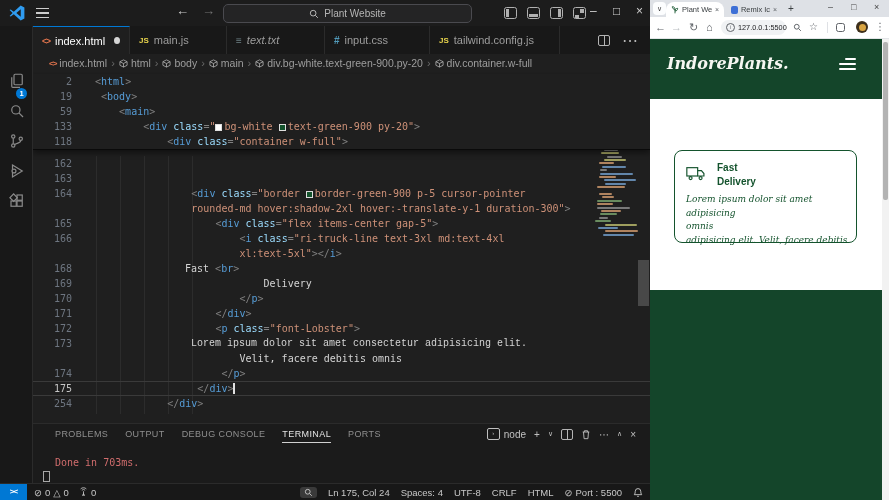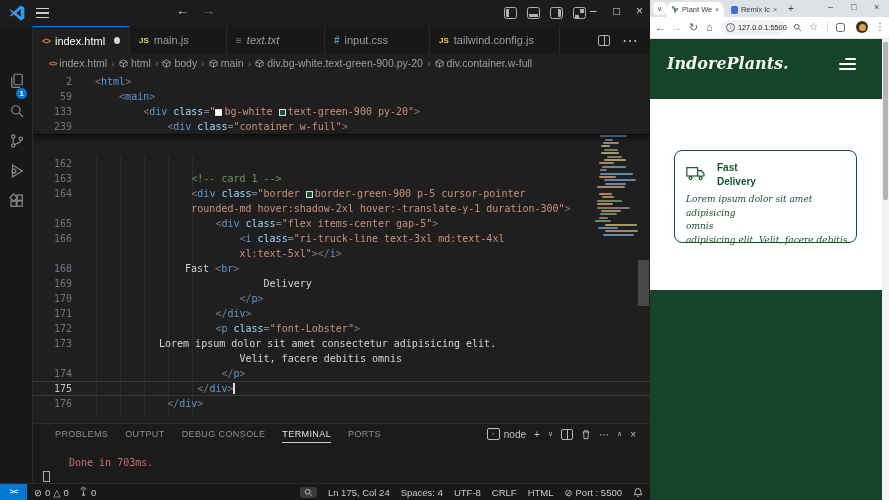--- a/index.html
+++ b/index.html
@@ -61,21 +61,21 @@
   #minimap{position:absolute;left:562px;top:2px;width:43px;height:230px;z-index:2;}
   #minimap i{position:absolute;height:2px;border-radius:1px;opacity:.85;}
   .scrollthumb{left:605px;top:188px;width:11px;height:46px;background:rgba(140,140,140,.38);z-index:4;}
   
   .panel{left:33px;top:423px;width:617px;height:60px;background:#1b1b1b;border-top:1px solid #2b2b2b;box-sizing:border-box;}
   .ptabs{position:absolute;left:22px;top:5px;display:flex;gap:17px;font-size:9px;color:#8f8f8f;letter-spacing:.4px;}
   .ptab.active{color:#e2e2e2;border-bottom:1px solid #d0d0d0;padding-bottom:3px;}
   .pactions{position:absolute;right:14px;top:4px;display:flex;align-items:center;gap:8px;color:#c0c0c0;font-size:10px;}
   .term-ic{width:11px;height:10px;border:1px solid #c0c0c0;border-radius:2px;font-size:6px;line-height:9px;
            text-align:center;color:#c0c0c0;}
-  .pout{position:absolute;left:36px;top:33px;font-family:"DejaVu Sans Mono",monospace;font-size:10px;color:#d16d6d;}
+  .pout{position:absolute;left:22px;top:33px;font-family:"DejaVu Sans Mono",monospace;font-size:10px;color:#d16d6d;}
   .pcursor{position:absolute;left:10px;top:47px;width:7px;height:11px;border:1px solid #a8a8a8;box-sizing:border-box;}
   
   .statusbar{left:0;top:483px;width:650px;height:17px;background:#181818;border-top:1px solid #2b2b2b;
              box-sizing:border-box;color:#c8c8c8;font-size:9.5px;}
   .remote{left:0;top:0;width:27px;height:16px;background:#0078d4;color:#fff;text-align:center;
           line-height:16px;font-size:8px;font-weight:bold;letter-spacing:-1px;}
   .sb-left{position:absolute;left:34px;top:0;height:16px;display:flex;align-items:center;gap:10px;}
   .sb-right{position:absolute;right:7px;top:0;height:16px;display:flex;align-items:center;gap:11px;}
   .sb-item{display:flex;align-items:center;gap:3px;}
   .zoombox{background:#3a3a3a;border-radius:3px;padding:1px 4px;display:flex;align-items:center;}
@@ -133,20 +133,29 @@
             <path fill="#2f9cf1" d="M17.5 0.8 L7.2 10.2 L2.6 6.6 L0.9 7.5 L5.4 12 L0.9 16.5 L2.6 17.4 L7.2 13.8 L17.5 23.2 L23.1 20.4 L23.1 3.6 Z M17.6 6.3 L17.6 17.7 L11 12 Z"></path>
           </svg>
       </div>
       <div class="abs menu-ic">
           <i></i>
           <i></i>
           <i></i>
         </div>
       <div class="abs navarrow" style="left:176px">←</div>
       <div class="abs navarrow dim" style="left:202px">→</div>
+      <div class="abs cmdcenter">
+        <span>
+            <svg width="10" height="10" viewBox="0 0 12 12">
+              <circle cx="5" cy="5" r="3.4" fill="none" stroke="#b6b6b6" stroke-width="1.2"></circle>
+              <line x1="7.6" y1="7.6" x2="10.6" y2="10.6" stroke="#b6b6b6" stroke-width="1.2"></line>
+            </svg>
+          </span>
+        <span>Plant Website</span>
+      </div>
       <div class="abs layout-ic" style="left:504px">
           <i style="left:1px;top:1px;width:3px;height:8px;"></i>
         </div>
       <div class="abs layout-ic" style="left:527px">
           <i style="left:1px;top:6px;width:9px;height:3px;"></i>
         </div>
       <div class="abs layout-ic" style="left:550px">
           <i style="left:7px;top:1px;width:3px;height:8px;"></i>
         </div>
       <div class="abs layout-ic" style="left:573px">
@@ -272,21 +281,20 @@
       <div class="guide" style="left:111px"></div>
       <div class="guide" style="left:135px"></div>
       <div class="guide" style="left:159px"></div>
       <div id="lines-scroll">
           <div class="cl">
             <span class="lnum">162</span>
             <span class="lcode" style="padding-left: 23px;"></span>
           </div>
           <div class="cl">
             <span class="lnum">163</span>
-            <span class="lcode" style="padding-left: 119.32px;"><span class="tk-c">&lt;!-- card 1 --&gt;</span></span>
           </div>
           <div class="cl">
             <span class="lnum">164</span>
             <span class="lcode" style="padding-left: 119.32px;"><span class="tk-p">&lt;</span><span class="tk-t">div</span><span class="tk-x"> </span><span class="tk-a">class</span><span class="tk-p">=</span><span class="tk-s">"border </span><span class="swatch sw-g"></span><span class="tk-s">border-green-900 p-5 cursor-pointer</span></span>
           </div>
           <div class="cl">
             <span class="lnum"></span>
             <span class="lcode" style="padding-left: 119.32px;"><span class="tk-s">rounded-md hover:shadow-2xl hover:-translate-y-1 duration-300"</span><span class="tk-p">&gt;</span></span>
           </div>
           <div class="cl">
@@ -316,54 +324,58 @@
           <div class="cl">
             <span class="lnum">171</span>
             <span class="lcode" style="padding-left: 143.4px;"><span class="tk-p">&lt;/</span><span class="tk-t">div</span><span class="tk-p">&gt;</span></span>
           </div>
           <div class="cl">
             <span class="lnum">172</span>
             <span class="lcode" style="padding-left: 143.4px;"><span class="tk-p">&lt;</span><span class="tk-t">p</span><span class="tk-x"> </span><span class="tk-a">class</span><span class="tk-p">=</span><span class="tk-s">"font-Lobster"</span><span class="tk-p">&gt;</span></span>
           </div>
           <div class="cl">
             <span class="lnum">173</span>
-            <span class="lcode" style="padding-left: 87px;"><span class="tk-x">Lorem ipsum dolor sit amet consectetur adipisicing elit.</span></span>
+            <span class="lcode" style="padding-left: 119px; font-family: Liberation Mono, monospace;"><span class="tk-x">Lorem ipsum dolor sit amet consectetur adipisicing elit.</span></span>
           </div>
           <div class="cl">
             <span class="lnum"></span>
             <span class="lcode" style="padding-left: 167.48px;"><span class="tk-x">Velit, facere debitis omnis</span></span>
           </div>
           <div class="cl">
             <span class="lnum">174</span>
             <span class="lcode" style="padding-left: 149.42px;"><span class="tk-p">&lt;/</span><span class="tk-t">p</span><span class="tk-p">&gt;</span></span>
           </div>
           <div class="cl cur">
             <span class="lnum">175</span>
             <span class="lcode" style="padding-left: 125.34px;"><span class="tk-p">&lt;/</span><span class="tk-t">div</span><span class="tk-p">&gt;</span><span class="caret"></span></span>
           </div>
           <div class="cl">
-            <span class="lnum">176</span>
+            <span class="lnum">254</span>
             <span class="lcode" style="padding-left: 95.24px;"><span class="tk-p">&lt;/</span><span class="tk-t">div</span><span class="tk-p">&gt;</span></span>
           </div>
         </div>
       <div id="lines-sticky">
           <div class="cl">
             <span class="lnum">2</span>
             <span class="lcode" style="padding-left: 23px;"><span class="tk-p">&lt;</span><span class="tk-t">html</span><span class="tk-p">&gt;</span></span>
           </div>
           <div class="cl">
+            <span class="lnum">19</span>
+            <span class="lcode" style="padding-left: 29.02px;"><span class="tk-p">&lt;</span><span class="tk-t">body</span><span class="tk-p">&gt;</span></span>
+          </div>
+          <div class="cl">
             <span class="lnum">59</span>
             <span class="lcode" style="padding-left: 47.08px;"><span class="tk-p">&lt;</span><span class="tk-t">main</span><span class="tk-p">&gt;</span></span>
           </div>
           <div class="cl">
             <span class="lnum">133</span>
             <span class="lcode" style="padding-left: 71.16px;"><span class="tk-p">&lt;</span><span class="tk-t">div</span><span class="tk-x"> </span><span class="tk-a">class</span><span class="tk-p">=</span><span class="tk-s">"</span><span class="swatch sw-w"></span><span class="tk-s">bg-white </span><span class="swatch sw-g"></span><span class="tk-s">text-green-900 py-20"</span><span class="tk-p">&gt;</span></span>
           </div>
           <div class="cl">
-            <span class="lnum">239</span>
+            <span class="lnum">118</span>
             <span class="lcode" style="padding-left: 95.24px;"><span class="tk-p">&lt;</span><span class="tk-t">div</span><span class="tk-x"> </span><span class="tk-a">class</span><span class="tk-p">=</span><span class="tk-s">"container w-full"</span><span class="tk-p">&gt;</span></span>
           </div>
         </div>
       <div id="minimap">
           <i style="top: 3.4px; left: 8.82508px; width: 13.3726px; background: rgb(201, 149, 107);"></i>
           <i style="top: 6.8px; left: 11.7105px; width: 20.3449px; background: rgb(119, 160, 107);"></i>
           <i style="top: 10.2px; left: 1.28505px; width: 28.8337px; background: rgb(181, 181, 106);"></i>
           <i style="top: 13.6px; left: 2.94466px; width: 12.9274px; background: rgb(110, 153, 196);"></i>
           <i style="top: 17px; left: 1.24149px; width: 28.6065px; background: rgb(119, 160, 107);"></i>
           <i style="top: 20.4px; left: 8.84423px; width: 8.19332px; background: rgb(119, 160, 107);"></i>

